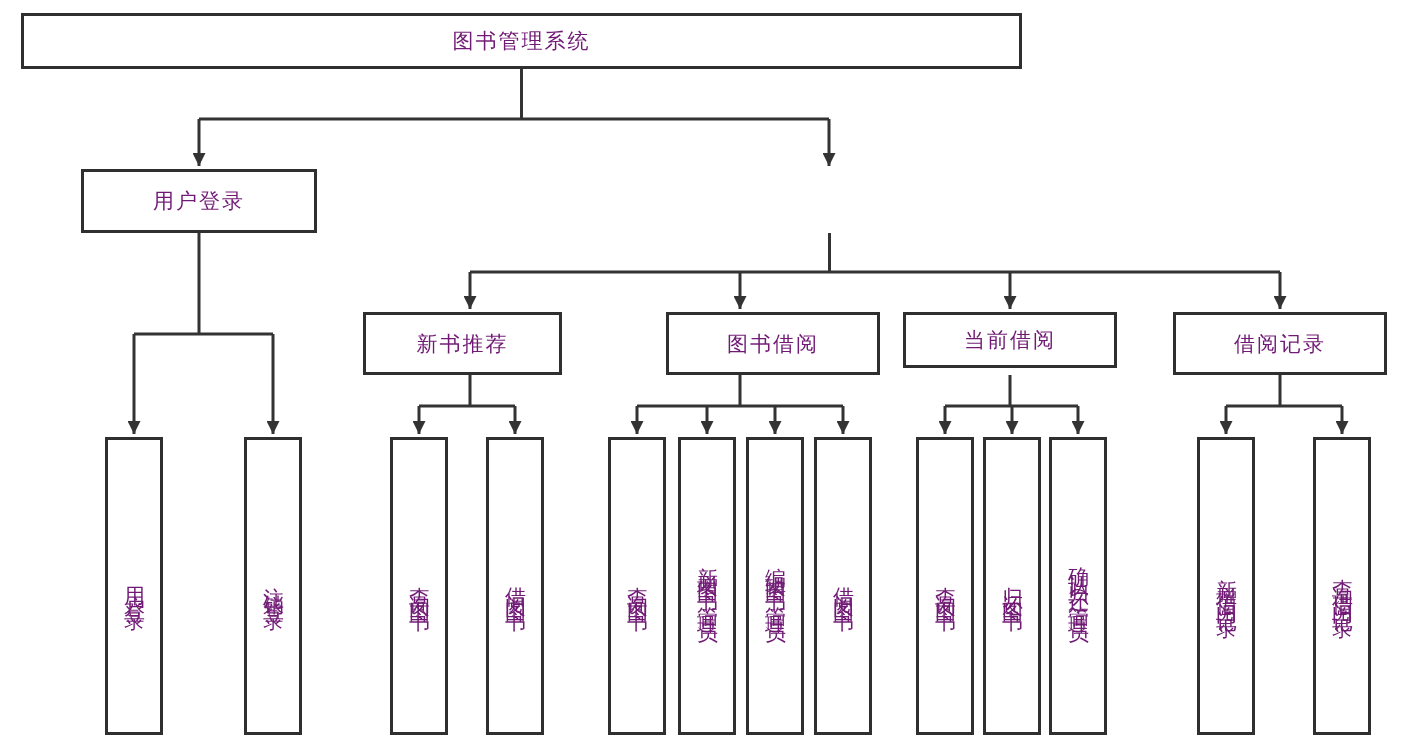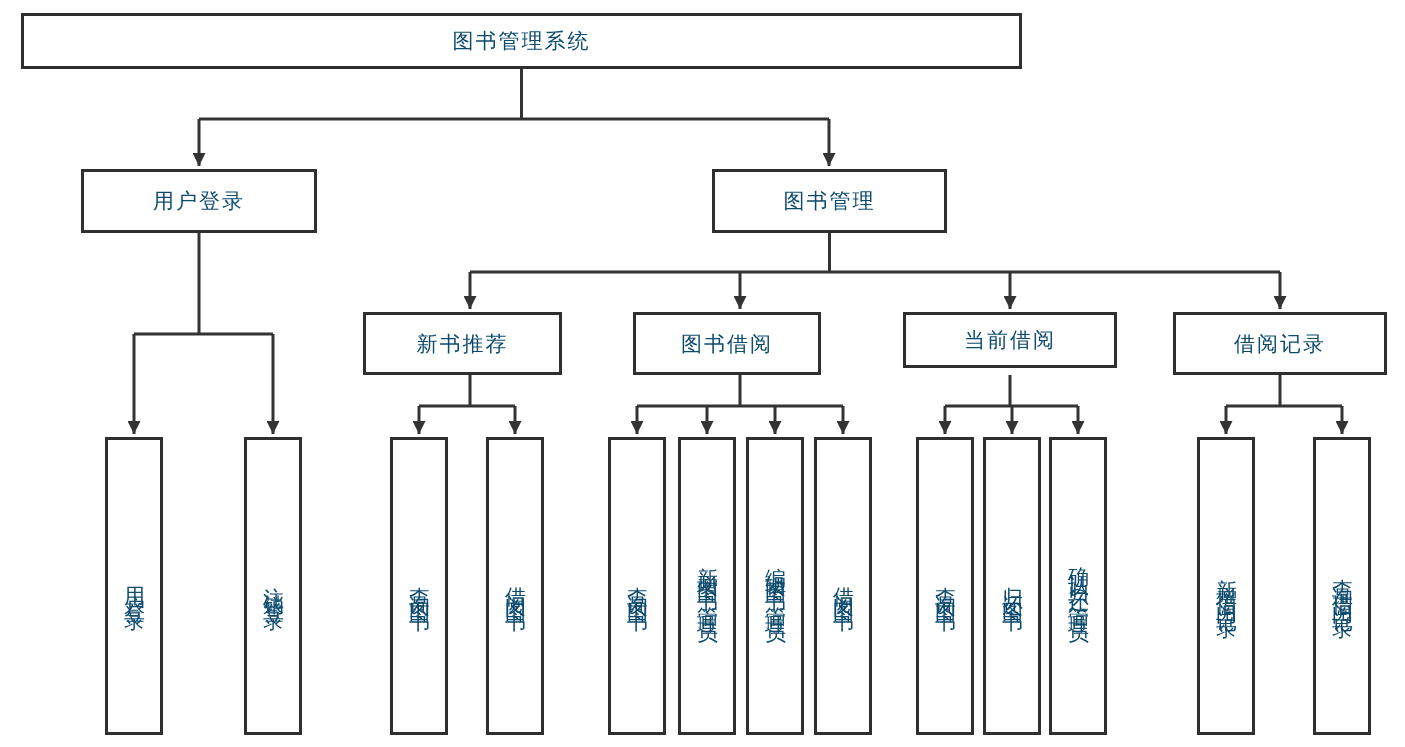--- a/index.html
+++ b/index.html
@@ -18,21 +18,21 @@
     z-index: 1;
   }
   .node {
     position: absolute;
     box-sizing: border-box;
     border: 3px solid #2f2f2f;
     background: #ffffff;
     display: flex;
     align-items: center;
     justify-content: center;
-    color: #0c4a6e;
+    color: #701a75;
     z-index: 2;
   }
   .h-node span {
     font-size: 21px;
     letter-spacing: 2px;
     white-space: nowrap;
   }
   .v-node span {
     writing-mode: vertical-rl;
     font-size: 21px;
@@ -94,28 +94,25 @@
     </g>
   </svg>
 
   <div class="node h-node" style="left:21px; top:13px; width:1001px; height:56px">
     <span>图书管理系统</span>
   </div>
 
   <div class="node h-node" style="left:81px; top:169px; width:236px; height:64px">
     <span>用户登录</span>
   </div>
-  <div class="node h-node" style="left:712px; top:169px; width:235px; height:64px">
-    <span>图书管理</span>
-  </div>
 
   <div class="node h-node" style="left:363px; top:312px; width:199px; height:63px">
     <span>新书推荐</span>
   </div>
-  <div class="node h-node" style="left:633px; top:312px; width:188px; height:63px">
+  <div class="node h-node" style="left:666px; top:312px; width:214px; height:63px">
     <span>图书借阅</span>
   </div>
   <div class="node h-node" style="left:903px; top:312px; width:214px; height:56px">
     <span>当前借阅</span>
   </div>
   <div class="node h-node" style="left:1173px; top:312px; width:214px; height:63px">
     <span>借阅记录</span>
   </div>
 
   <div class="node v-node" style="left:105px; top:437px; width:58px; height:298px">

